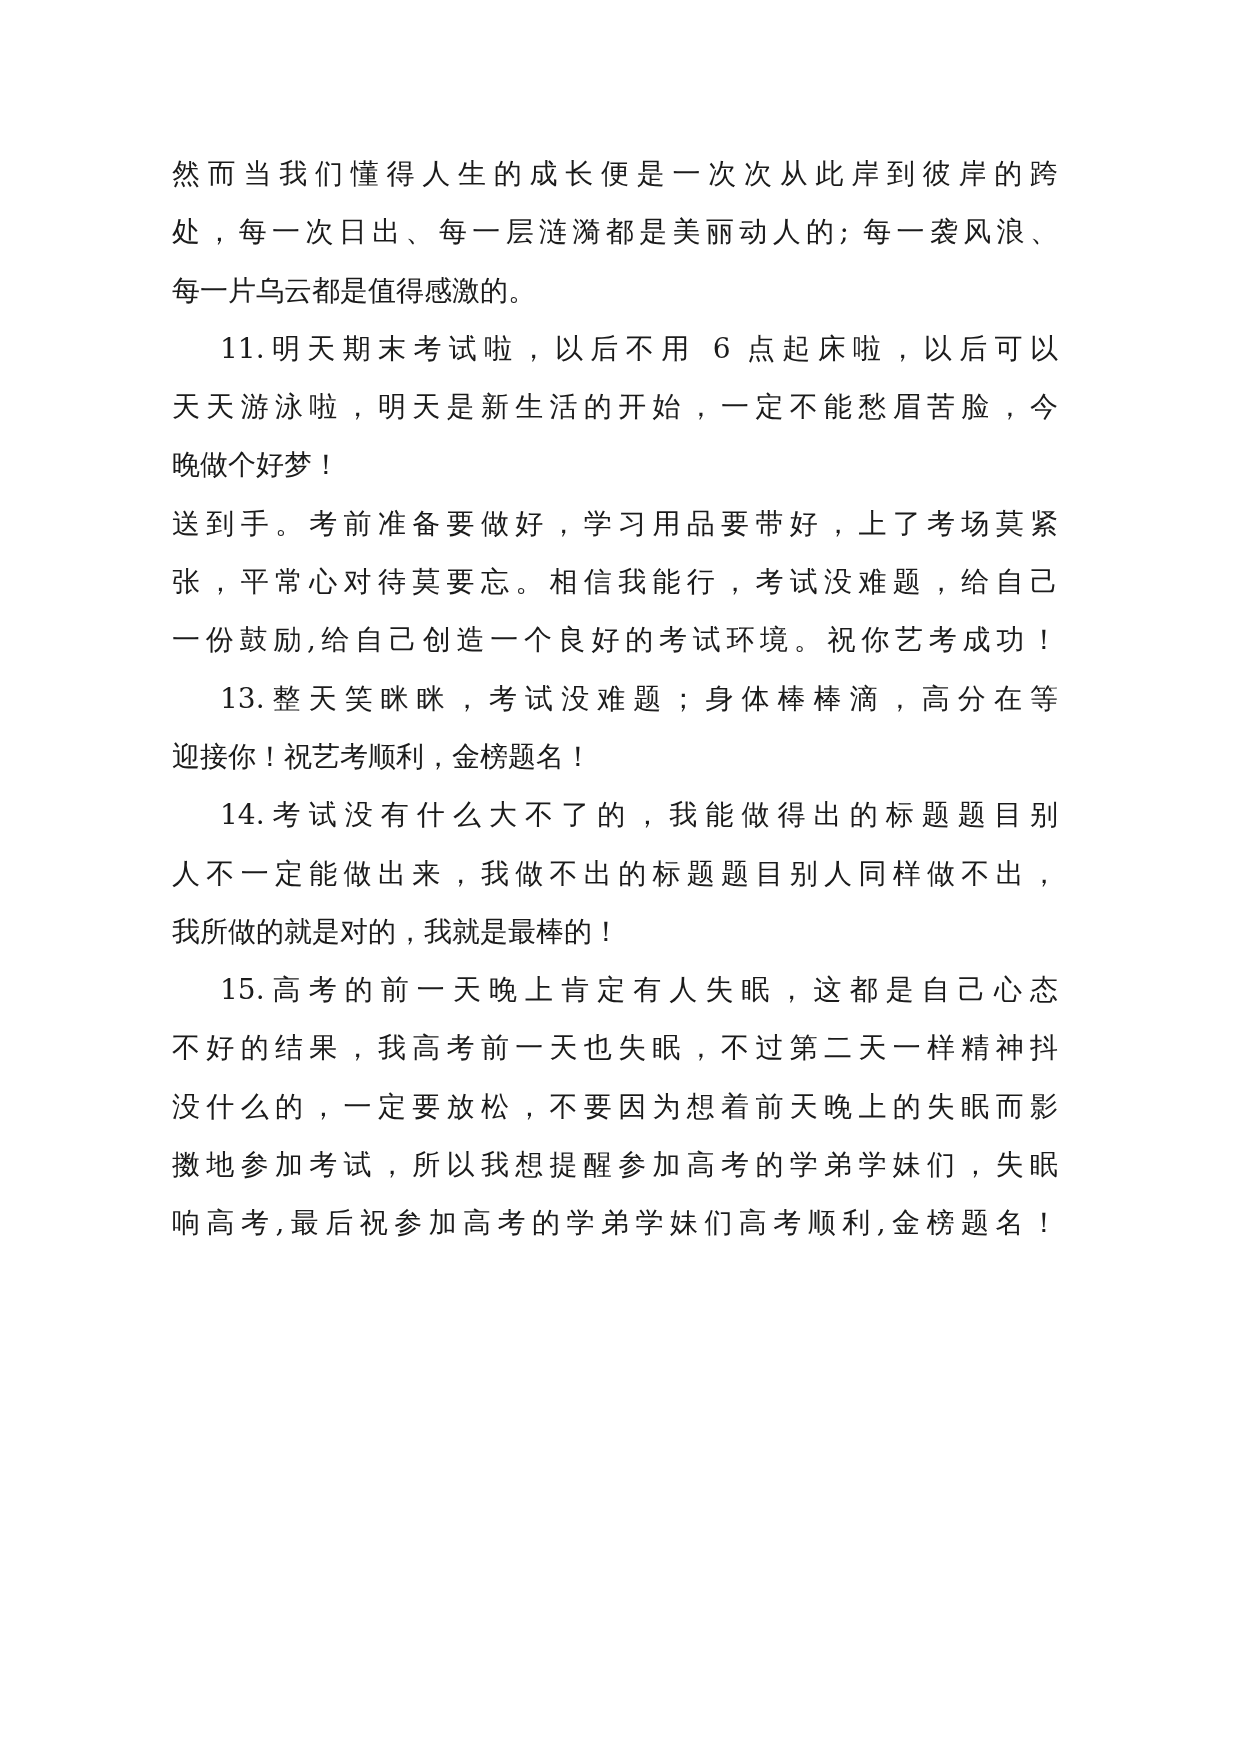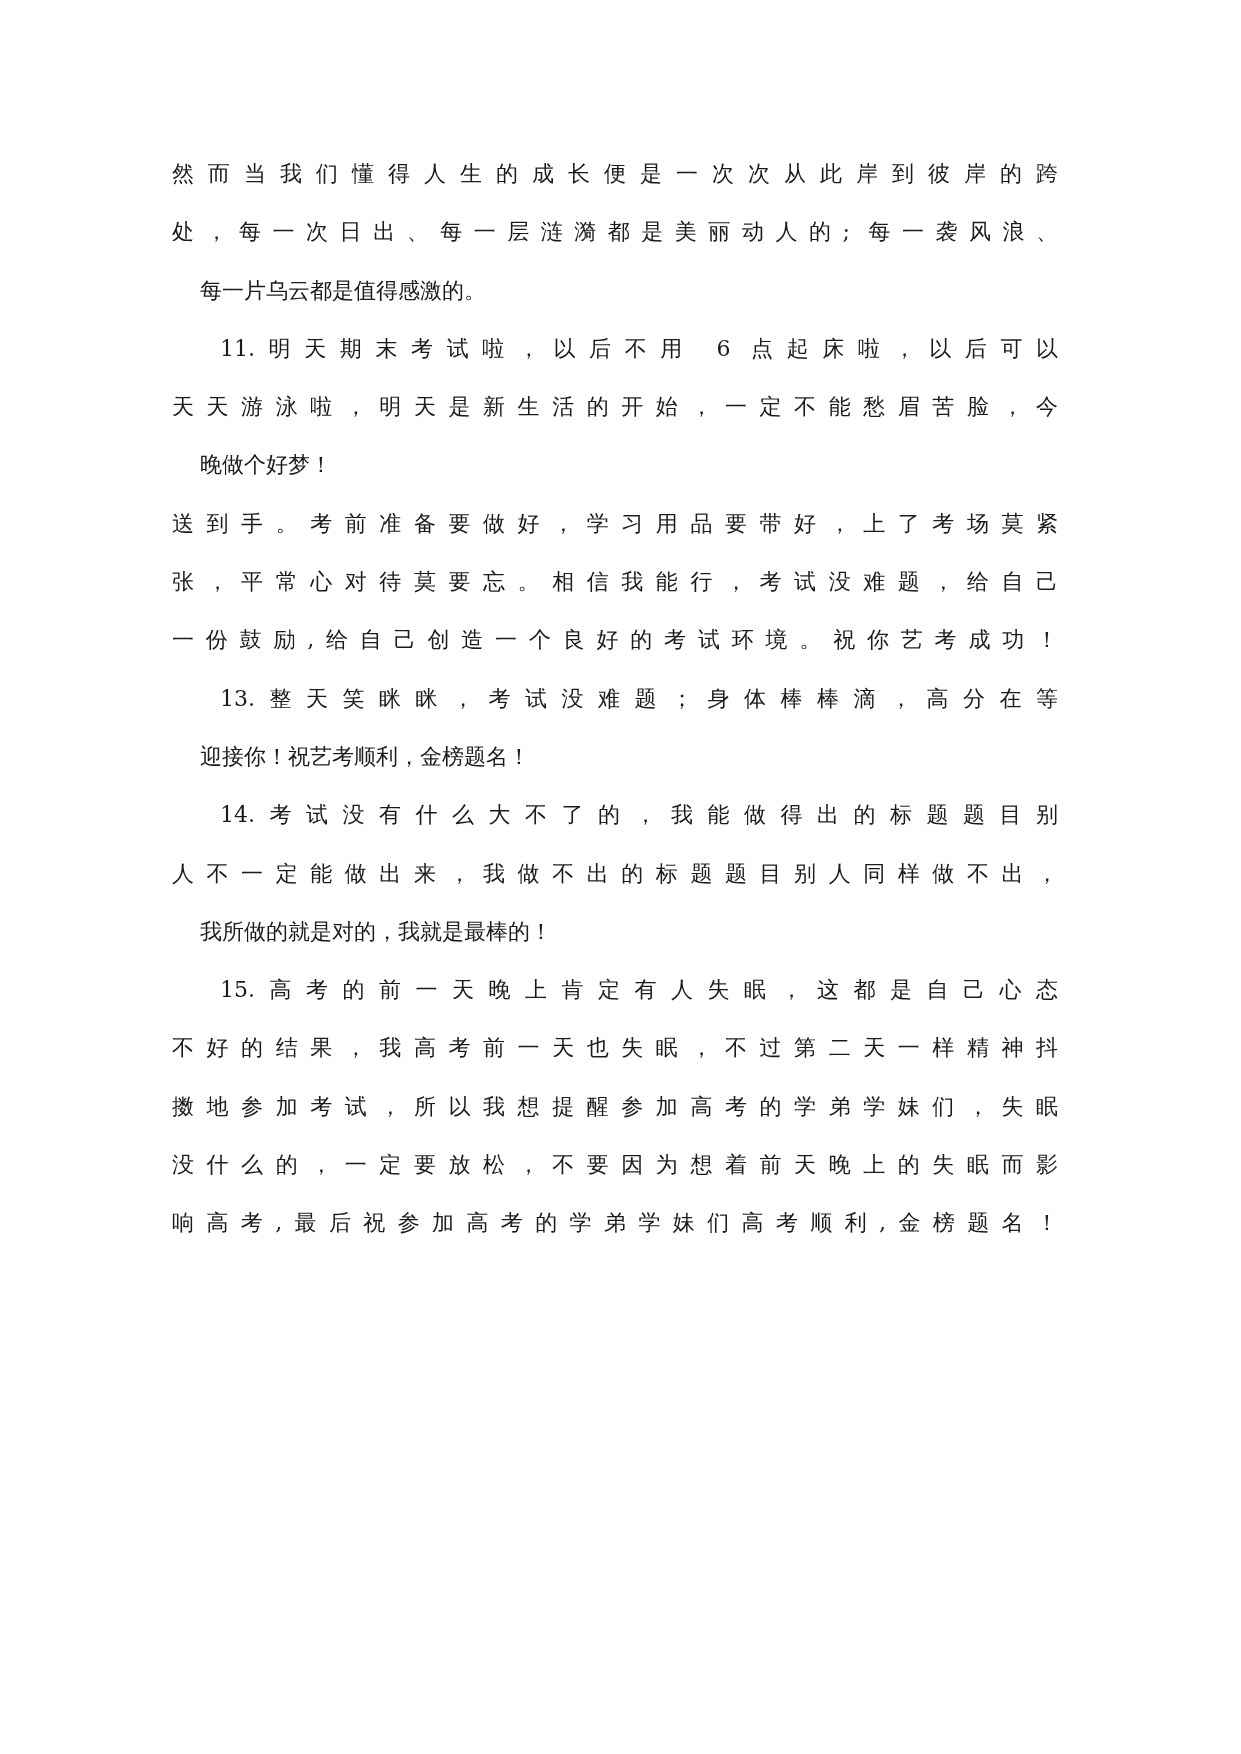--- a/index.html
+++ b/index.html
@@ -21,33 +21,32 @@
     width: 886px;
     font-family: "DejaVu Serif", serif;
     color: #1b1b1b;
   }
   .para {
     margin: 0;
     padding: 0;
   }
   .line {
     display: block;
-    font-size: 22px;
+    font-size: 28px;
     line-height: 58.3px;
     white-space: normal;
     text-align: justify;
     text-align-last: justify;
     text-justify: inter-ideograph;
   }
   .line.indent {
     text-indent: 48px;
   }
   .line.last {
     text-align-last: left;
-    margin-left: 28px;
   }
 </style>
 </head>
 <body>
 
 <div class="page">
   <div class="content">
 
     <p class="para">
       <span class="line">然而当我们懂得人生的成长便是一次次从此岸到彼岸的跨</span>
@@ -74,19 +73,19 @@
 
     <p class="para">
       <span class="line indent">14.考试没有什么大不了的，我能做得出的标题题目别</span>
       <span class="line">人不一定能做出来，我做不出的标题题目别人同样做不出，</span>
       <span class="line last">我所做的就是对的，我就是最棒的！</span>
     </p>
 
     <p class="para">
       <span class="line indent">15.高考的前一天晚上肯定有人失眠，这都是自己心态</span>
       <span class="line">不好的结果，我高考前一天也失眠，不过第二天一样精神抖</span>
+      <span class="line">没什么的，一定要放松，不要因为想着前天晚上的失眠而影</span>
       <span class="line">擞地参加考试，所以我想提醒参加高考的学弟学妹们，失眠</span>
-      <span class="line">没什么的，一定要放松，不要因为想着前天晚上的失眠而影</span>
       <span class="line">响高考,最后祝参加高考的学弟学妹们高考顺利,金榜题名！</span>
     </p>
 
   </div>
 </div>
 
 </body></html>

